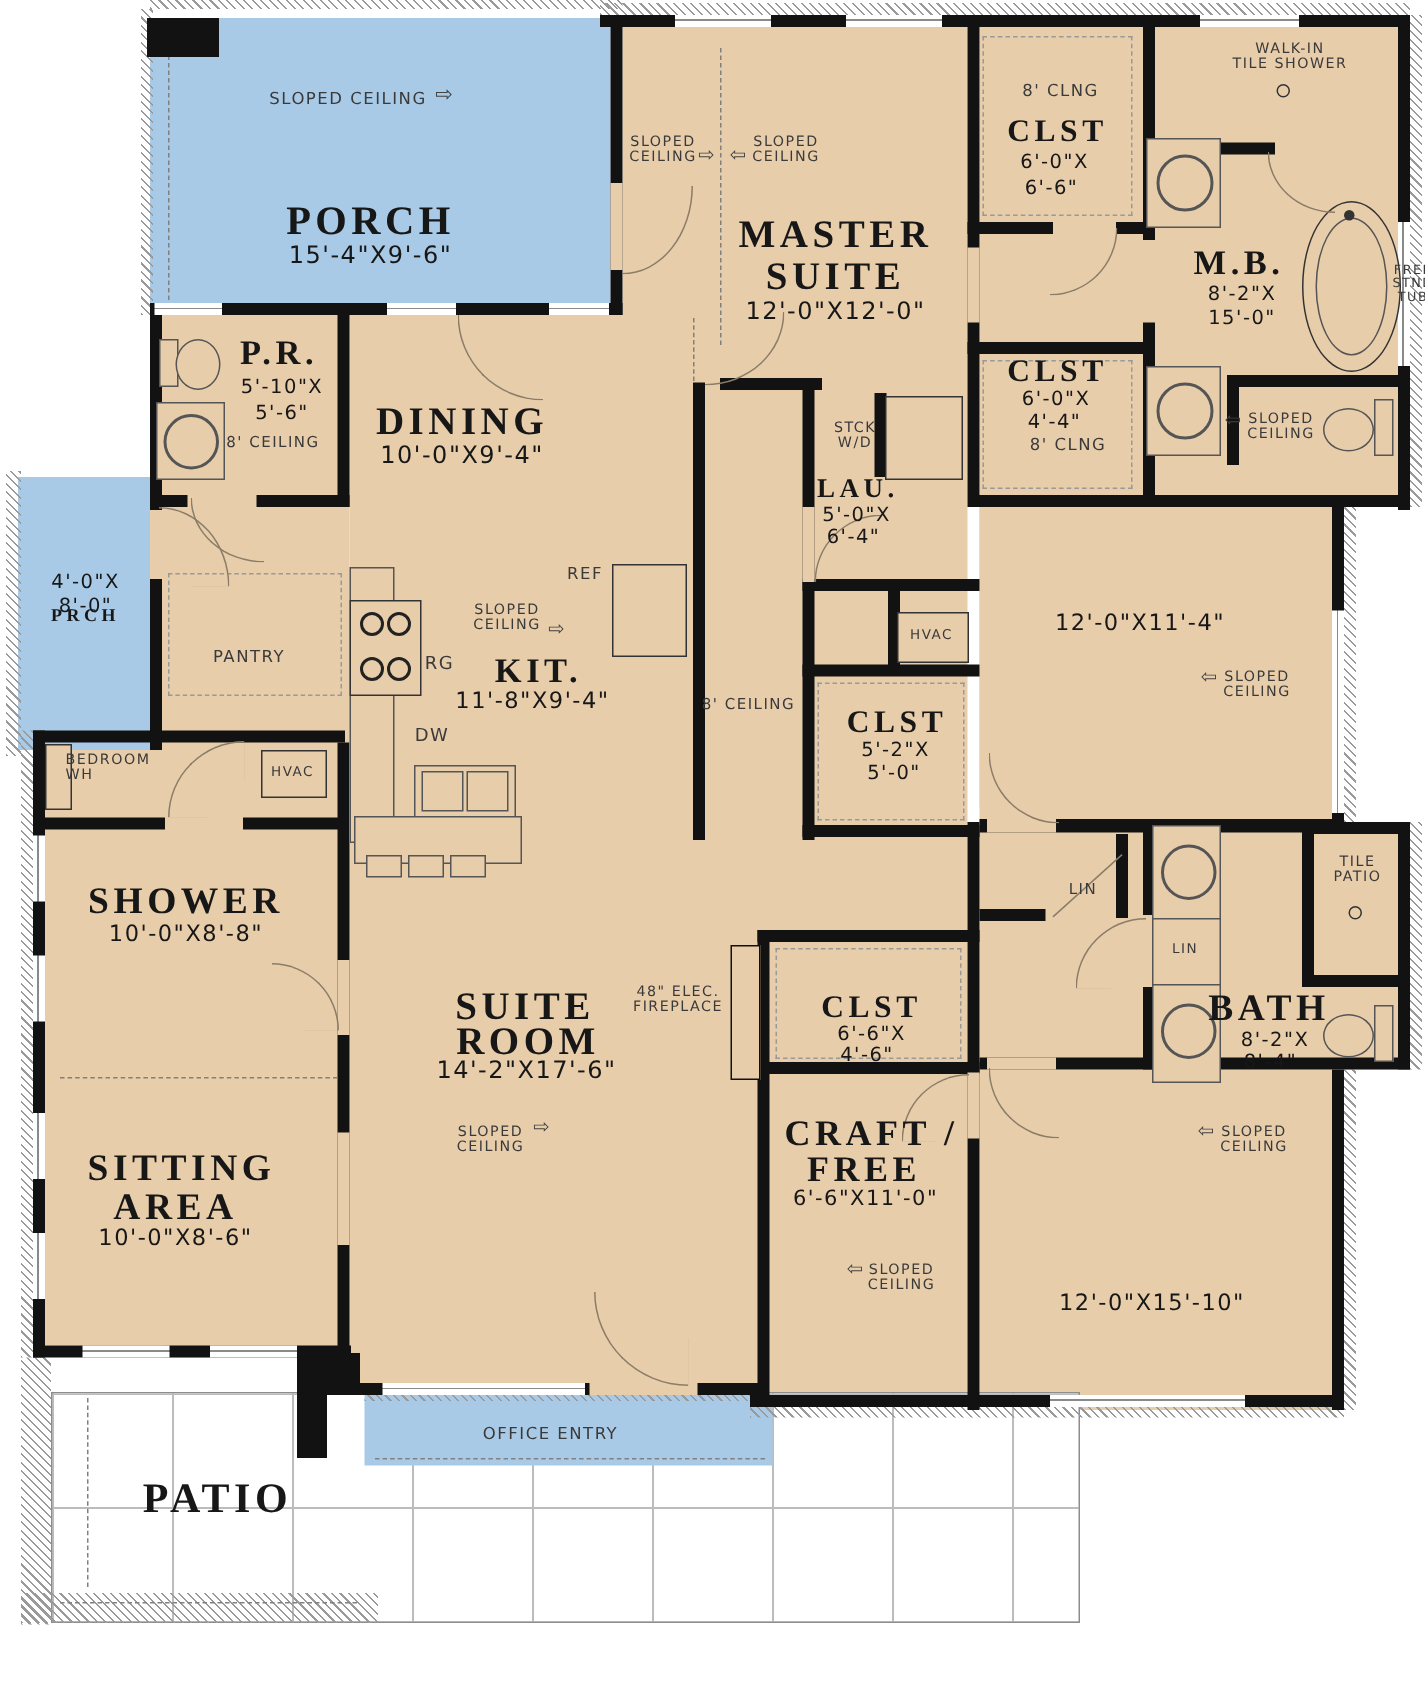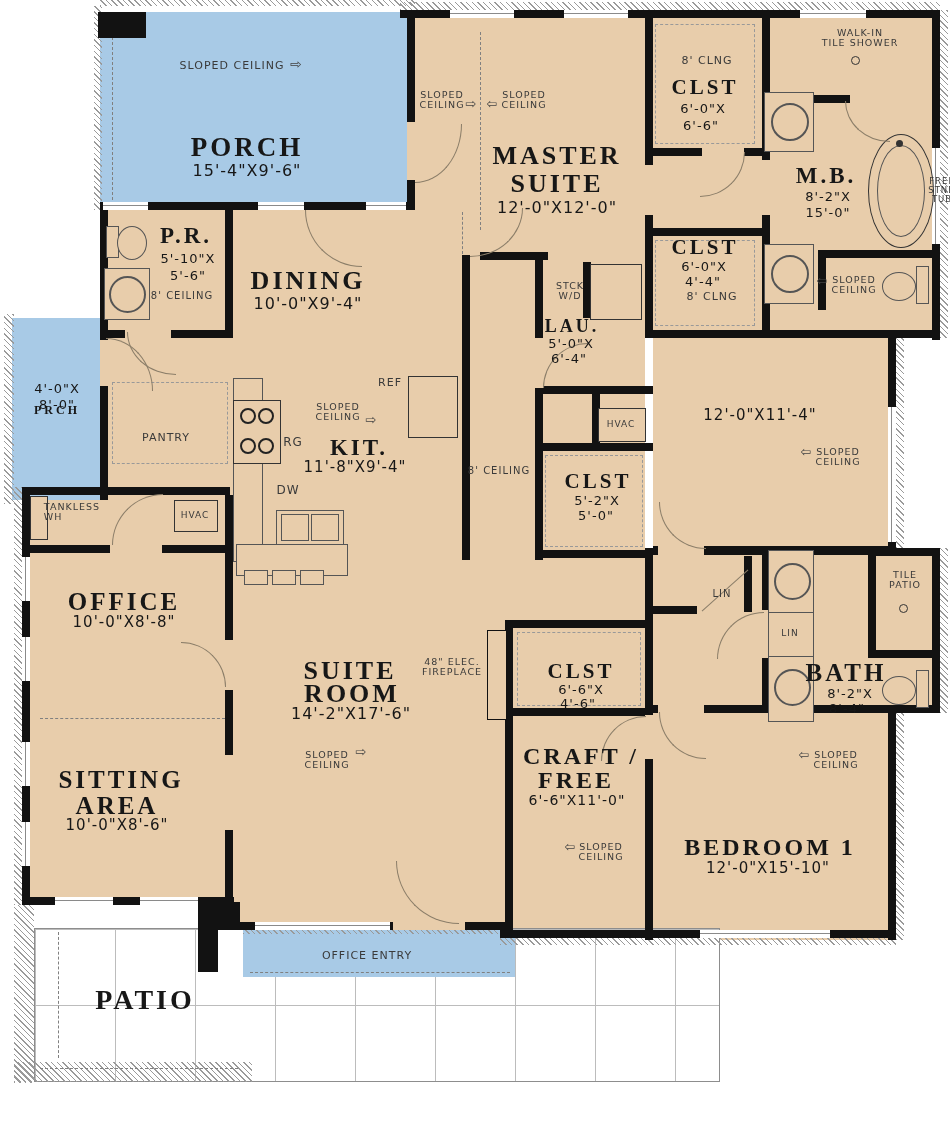--- a/index.html
+++ b/index.html
@@ -309,27 +309,27 @@
   <div class="lb dm" style="left:355px;top:468px;font-size:15px;">11'-8"X9'-4"</div>
   <div class="lb an" style="left:288px;top:490px;font-size:12px;">DW</div>
   <div class="lb an" style="left:499px;top:471px;font-size:10px;">8' CEILING</div>
 
   <div class="lb an" style="left:166px;top:438px;font-size:11px;">PANTRY</div>
   <div class="lb rm" style="left:598px;top:481px;font-size:21px;">CLST</div>
   <div class="lb dm" style="left:597px;top:501px;font-size:13px;">5'-2"X</div>
   <div class="lb dm" style="left:596px;top:516px;font-size:13px;">5'-0"</div>
 
   <div class="lb an" style="left:72px;top:512px;font-size:9.5px;">
-      <span class="bk" style="text-align:left;">TANKLESS</span>
+      <span class="bk" style="text-align:left;">BEDROOM</span>
       <span class="bk" style="text-align:left;">WH</span>
     </div>
   <div class="lb an" style="left:195px;top:516px;font-size:9px;">HVAC</div>
   <div class="lb an" style="left:621px;top:425px;font-size:9px;">HVAC</div>
 
-  <div class="lb rm" style="left:124px;top:602px;font-size:25px;">OFFICE</div>
+  <div class="lb rm" style="left:124px;top:602px;font-size:25px;">SHOWER</div>
   <div class="lb dm" style="left:124px;top:623px;font-size:15px;">10'-0"X8'-8"</div>
 
   <div class="lb rm" style="left:350px;top:671px;font-size:26px;">SUITE</div>
   <div class="lb rm" style="left:352px;top:694px;font-size:26px;">ROOM</div>
   <div class="lb dm" style="left:351px;top:714px;font-size:16px;">14'-2"X17'-6"</div>
   <div class="lb an" style="left:327px;top:760px;font-size:9.5px;">
       <span class="bk">SLOPED</span>
       <span class="bk">CEILING</span>
     </div>
   <div class="lb ar" style="left:361px;top:752px;font-size:13px;">⇨</div>
@@ -365,19 +365,18 @@
   <div class="lb an" style="left:601px;top:852px;font-size:9.5px;">
       <span class="bk">SLOPED</span>
       <span class="bk">CEILING</span>
     </div>
 
   <div class="lb ar" style="left:804px;top:755px;font-size:13px;">⇦</div>
   <div class="lb an" style="left:836px;top:760px;font-size:9.5px;">
       <span class="bk">SLOPED</span>
       <span class="bk">CEILING</span>
     </div>
-  <div class="lb rm" style="left:770px;top:848px;font-size:24px;">BEDROOM 1</div>
   <div class="lb dm" style="left:768px;top:869px;font-size:15px;">12'-0"X15'-10"</div>
 
   <div class="lb rm" style="left:145px;top:1000px;font-size:28px;">PATIO</div>
   <div class="lb an" style="left:367px;top:956px;font-size:11px;">OFFICE ENTRY</div>
 
 </div>
 
 </body></html>

